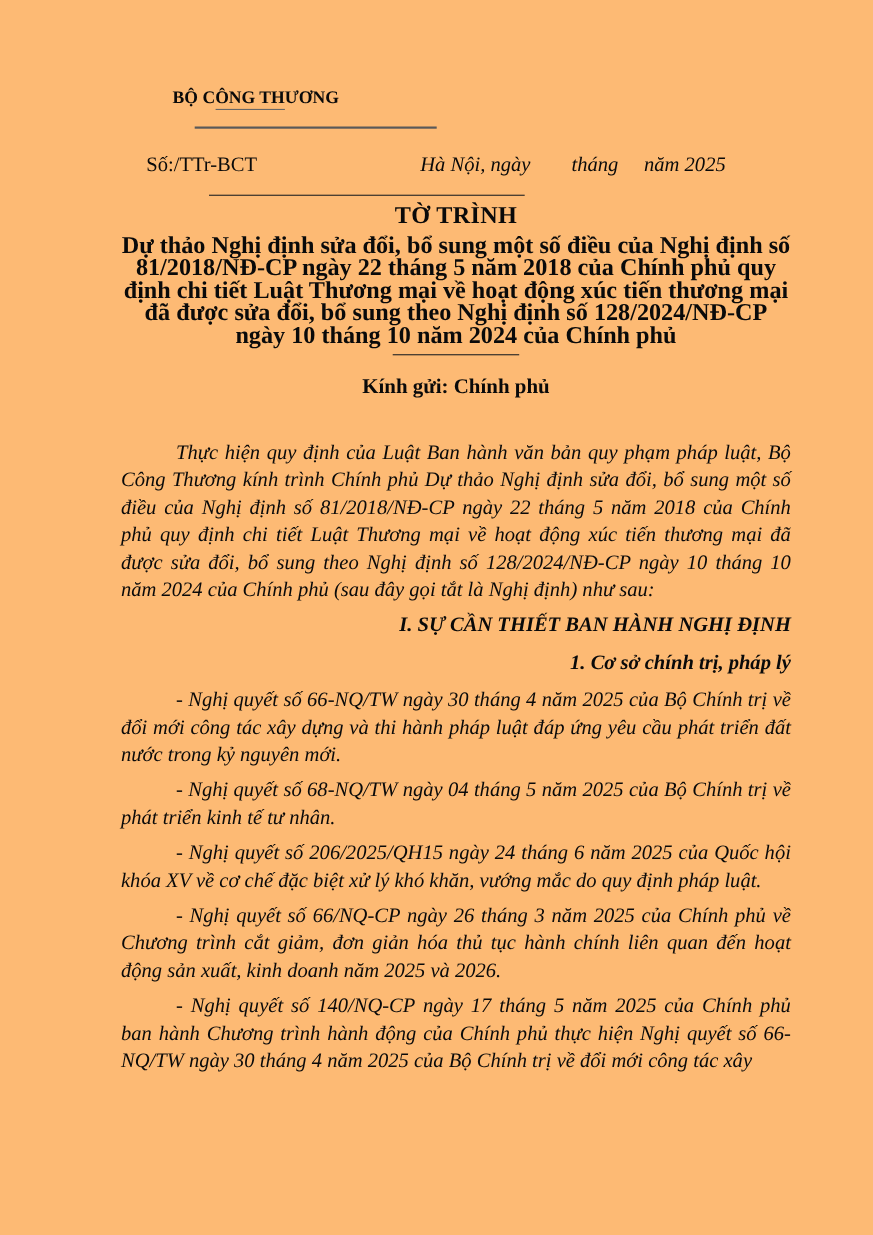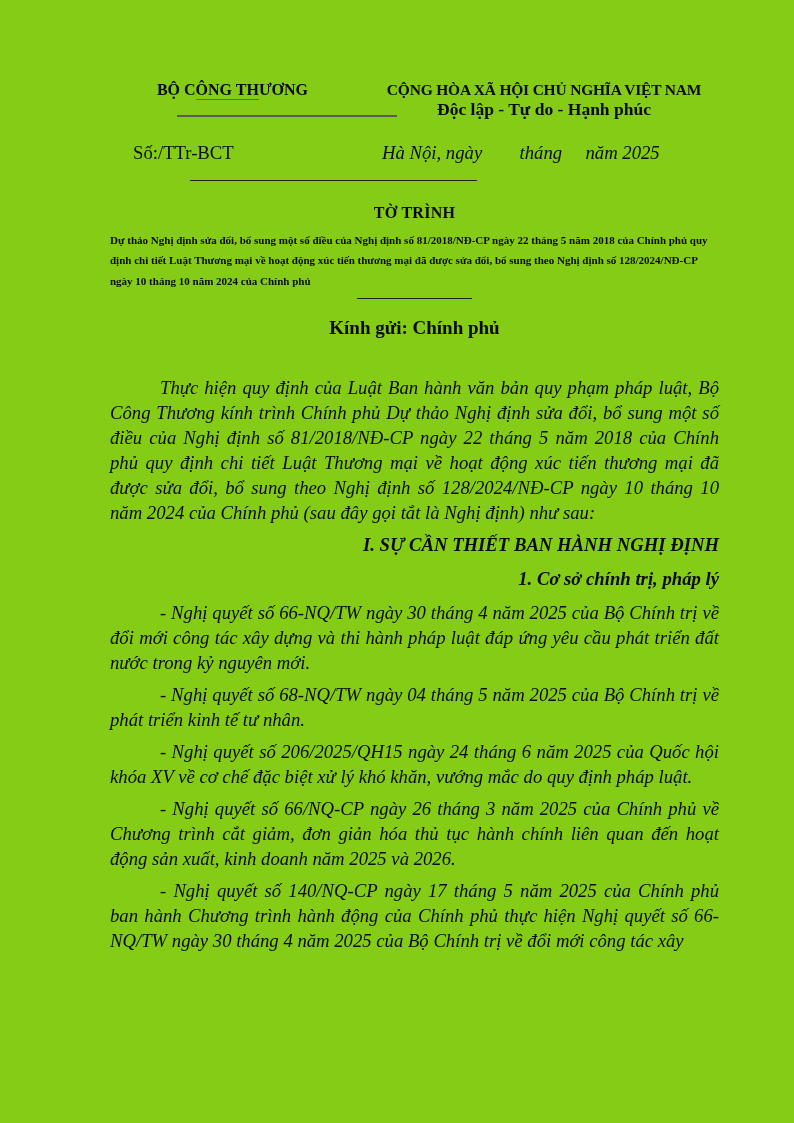--- a/index.html
+++ b/index.html
@@ -1,65 +1,61 @@
 <!DOCTYPE html>
 <html lang="vi"><head>
 <meta charset="utf-8">
 <style>
   html,body{margin:0;padding:0;background:#fff;}
   .page{
     position:relative;
     width:794px;height:1123px;
-    background:#84cc16;color:#0a0a0a;
+    background:#fdba74;color:#0a0a0a;
     font-family:"Liberation Serif","DejaVu Serif",serif;
     box-sizing:border-box;
     padding:80px 75px 0 110px;
     overflow:hidden;
   }
   
   .header{display:flex;justify-content:space-between;}
   .header-left{width:245px;flex:none;text-align:center;}
   .agency{font-weight:bold;font-size:16px;line-height:19px;white-space:nowrap;}
   .agency .useg{border-bottom:1.5px solid #666;padding-bottom:1px;}
   .agency-line{width:220px;height:0;border-top:2px solid #595959;margin:16px 0 0 67px;}
   .header-right{width:330px;margin-right:10px;flex:none;text-align:center;}
   .motto1{font-weight:bold;font-size:15.5px;line-height:19px;letter-spacing:-0.2px;white-space:nowrap;}
   .motto2{font-weight:bold;font-size:17.5px;line-height:21px;white-space:nowrap;}
   
   .ref-row{display:flex;align-items:baseline;margin-top:21px;font-size:18.7px;line-height:23px;}
   .ref-left{display:flex;padding-left:23px;width:252px;flex:none;box-sizing:border-box;white-space:nowrap;}
   .ref-right{margin-left:20px;font-style:italic;white-space:pre;}
   
   .title-separator{width:287px;height:0;border-top:1.8px solid #222;margin:16px 0 0 80px;}
-  .doc-type{text-align:center;font-weight:bold;font-size:16px;line-height:22px;margin-top:21px;letter-spacing:0.3px;}
-  .subject{text-align:left;font-weight:bold;font-size:11px;line-height:20.4px;margin-top:6px;}
+  .doc-type{text-align:center;font-weight:bold;font-size:22px;line-height:22px;margin-top:7px;letter-spacing:0.3px;}
+  .subject{text-align:center;font-weight:bold;font-size:22px;line-height:20.4px;margin-top:6px;}
   .subject-separator{width:115px;height:0;border-top:1.5px solid #222;margin:7px auto 0;}
   .salutation{text-align:center;font-weight:bold;font-size:19px;line-height:23px;margin-top:17px;}
   
   .body{margin-top:36px;font-style:italic;}
   .body p{
     margin:0 0 7px 0;
     font-size:18.7px;line-height:25px;
     text-align:justify;text-indent:50px;
   }
   .body p.hd{font-weight:bold;margin-bottom:9px;text-align:right;}
 </style>
 </head>
 <body>
 
 <div class="page">
 
   <div class="header">
     <div class="header-left">
       <div class="agency"><span>BỘ C</span><span class="useg">ÔNG TH</span><span>ƯƠNG</span></div>
       <div class="agency-line"></div>
-    </div>
-    <div class="header-right">
-      <div class="motto1">CỘNG HÒA XÃ HỘI CHỦ NGHĨA VIỆT NAM</div>
-      <div class="motto2">Độc lập - Tự do - Hạnh phúc</div>
     </div>
   </div>
 
   <div class="ref-row">
     <div class="ref-left">
       <span>Số:</span>
       <span>/TTr-BCT</span>
     </div>
     <div class="ref-right">Hà Nội, ngày        tháng     năm 2025</div>
   </div>

